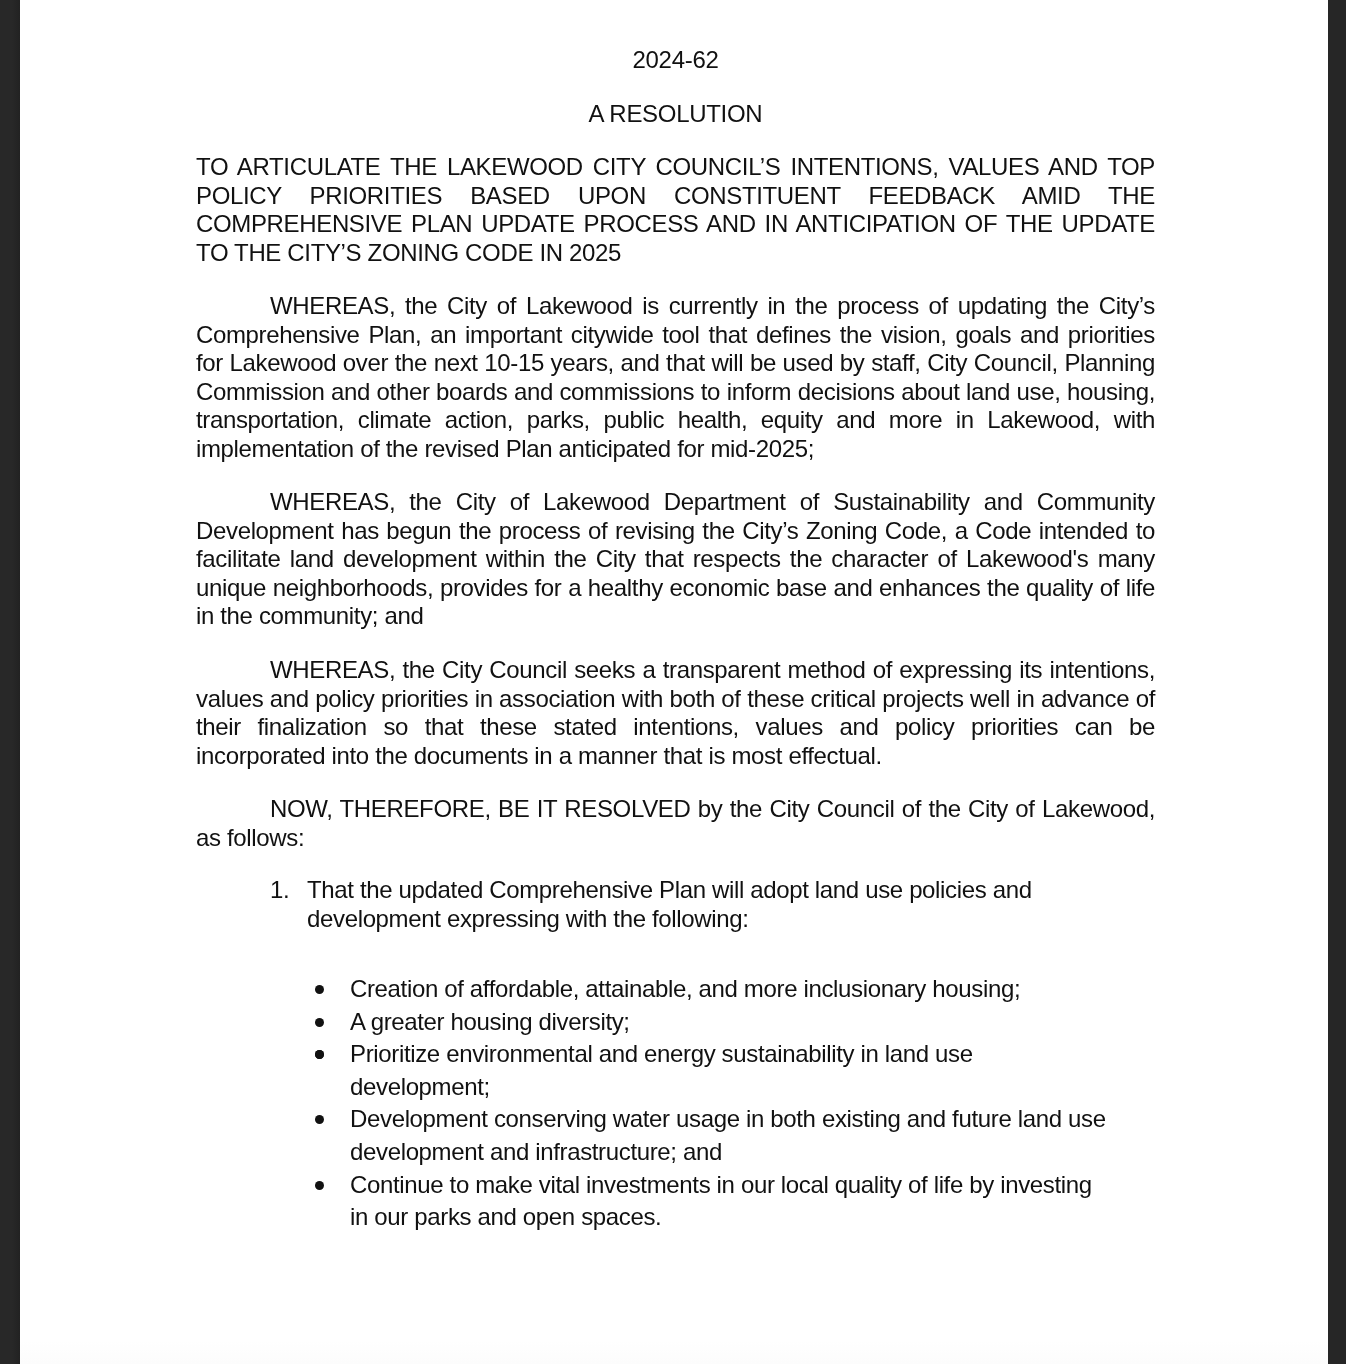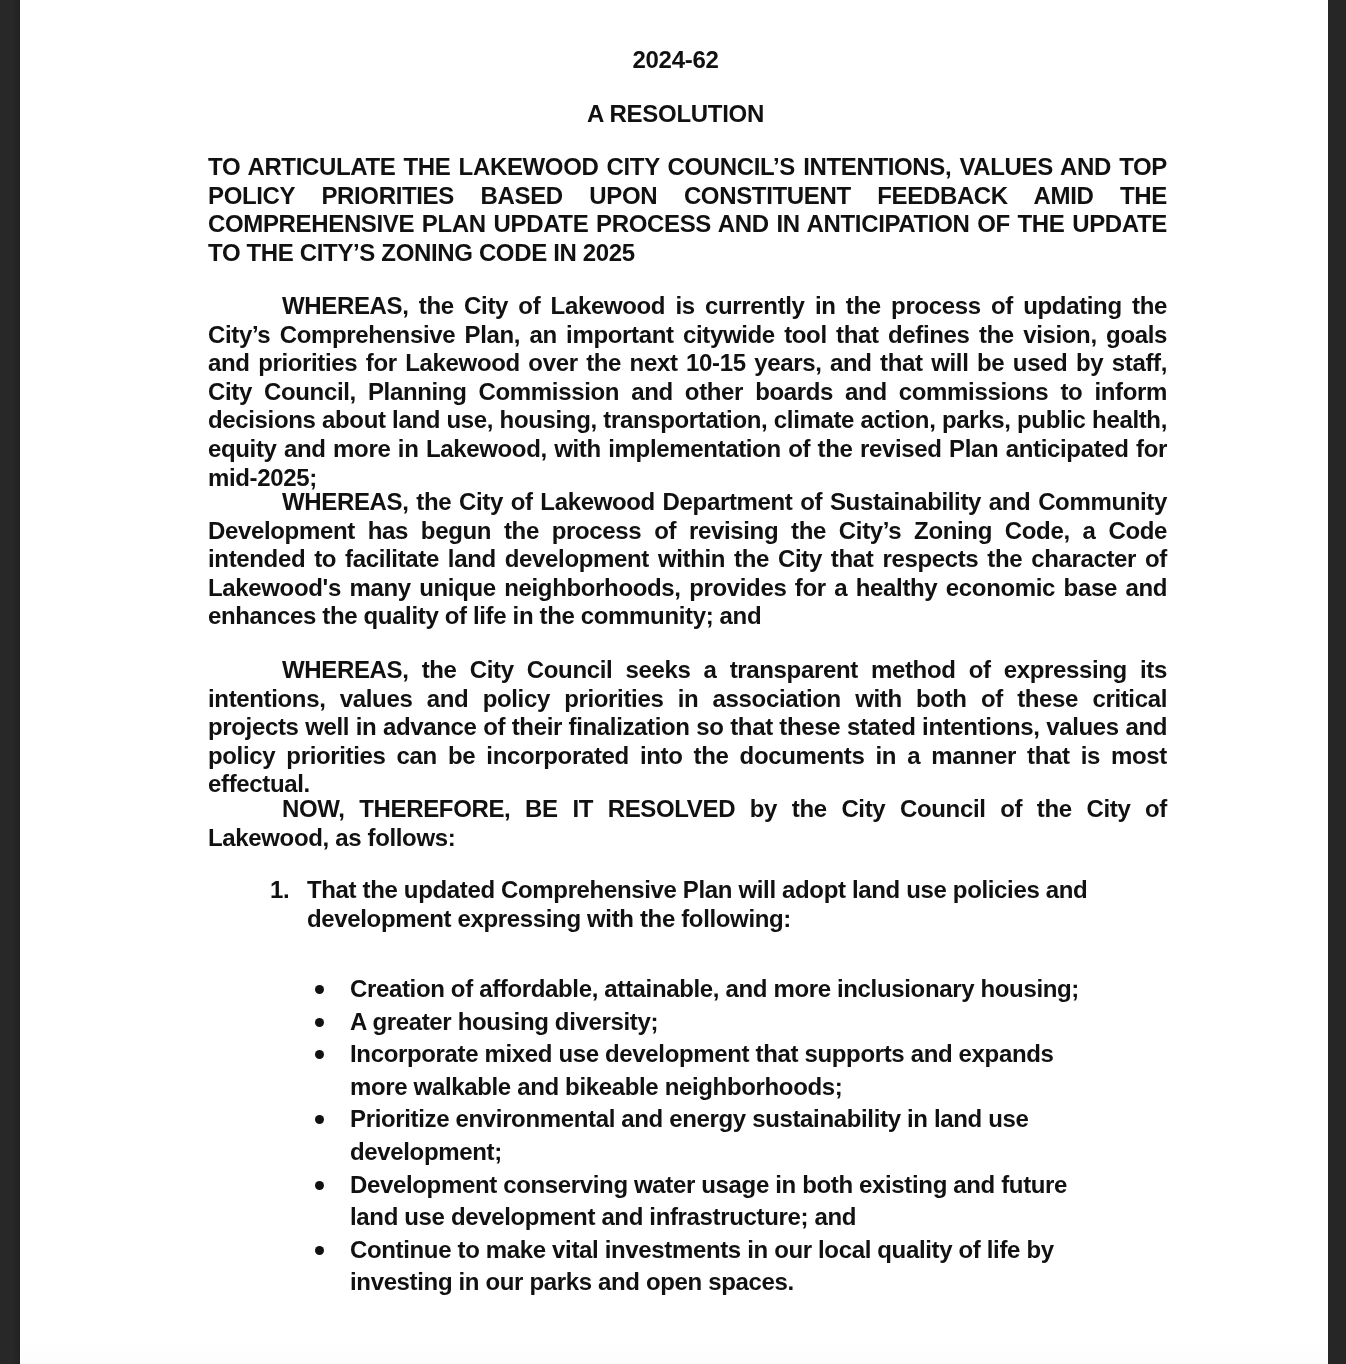--- a/index.html
+++ b/index.html
@@ -5,21 +5,20 @@
     html, body {
       margin: 0; padding: 0;
       width: 1346px; height: 1364px;
       background: #262626;
       overflow: hidden;
     }
     .viewer {
       position: relative;
       width: 1346px; height: 1364px;
       background: #404040;
-      font-weight: bold;
     }
     .edge-left {
       position: absolute; left: 0; top: 0; width: 20px; height: 1364px;
       background: linear-gradient(to right, #282828 0, #282828 12px, #222 20px);
     }
     .edge-right {
       position: absolute; right: 0; top: 0; width: 18px; height: 1364px;
       background: #262626;
     }
     .page {
@@ -47,21 +46,21 @@
       position: absolute;
       width: 959px;
       left: 0;
       font-size: 24px;
       letter-spacing: -0.3px;
     }
     #doc-number { top: 46px; }
     #doc-type { top: 100px; }
     .block {
       position: absolute;
-      left: 12px;
+      left: 0;
       width: 959px;
       text-align: justify;
       text-align-last: left;
     }
     .block p {
       margin: 0;
     }
     .indent {
       text-indent: 74px;
     }
@@ -142,21 +141,21 @@
       </div>
 
       <div class="numbered line-text">
         <span class="num">1.</span>
         <div class="num-text">That the updated Comprehensive Plan will adopt land use policies and development expressing with the following:</div>
       </div>
 
       <ul class="bullets">
         <li><span class="bullet-dot"></span><span>Creation of affordable, attainable, and more inclusionary housing;</span></li>
         <li><span class="bullet-dot"></span><span>A greater housing diversity;</span></li>
-        <li><span class="bullet-dot"></span><span>Incorporate mixed use development that supports and expands more walkable and bikeable neighborhoods;</span></li>
+        <li><span class="bullet-dot"></span></li>
         <li><span class="bullet-dot"></span><span>Prioritize environmental and energy sustainability in land use development;</span></li>
         <li><span class="bullet-dot"></span><span>Development conserving water usage in both existing and future land use development and infrastructure; and</span></li>
         <li><span class="bullet-dot"></span><span>Continue to make vital investments in our local quality of life by investing in our parks and open spaces.</span></li>
       </ul>
 
     </div>
   </div>
 </div>
 
 </body></html>

